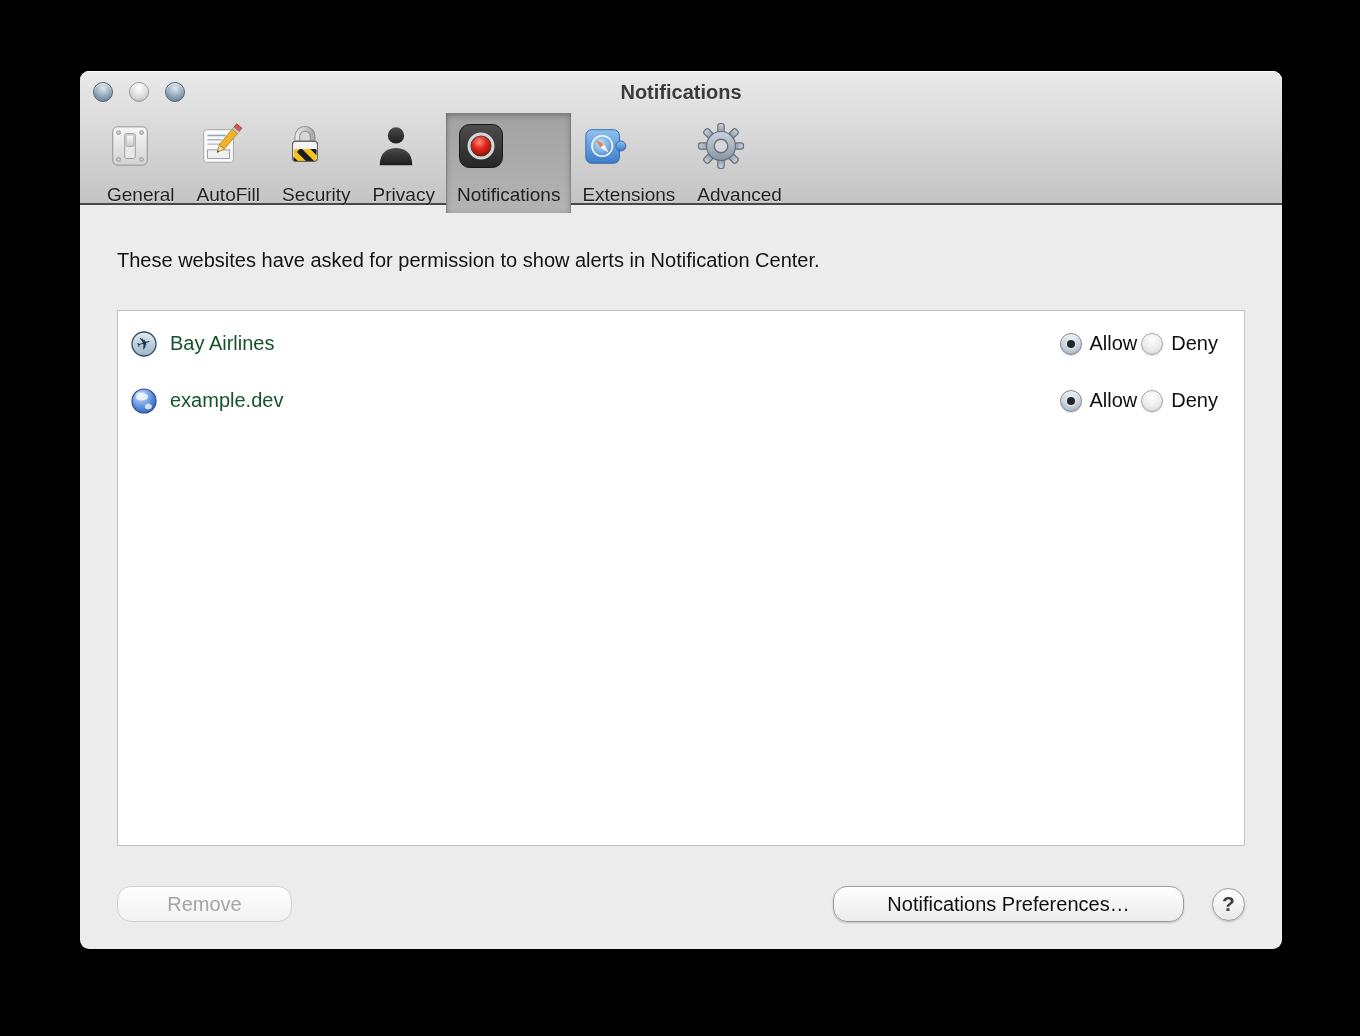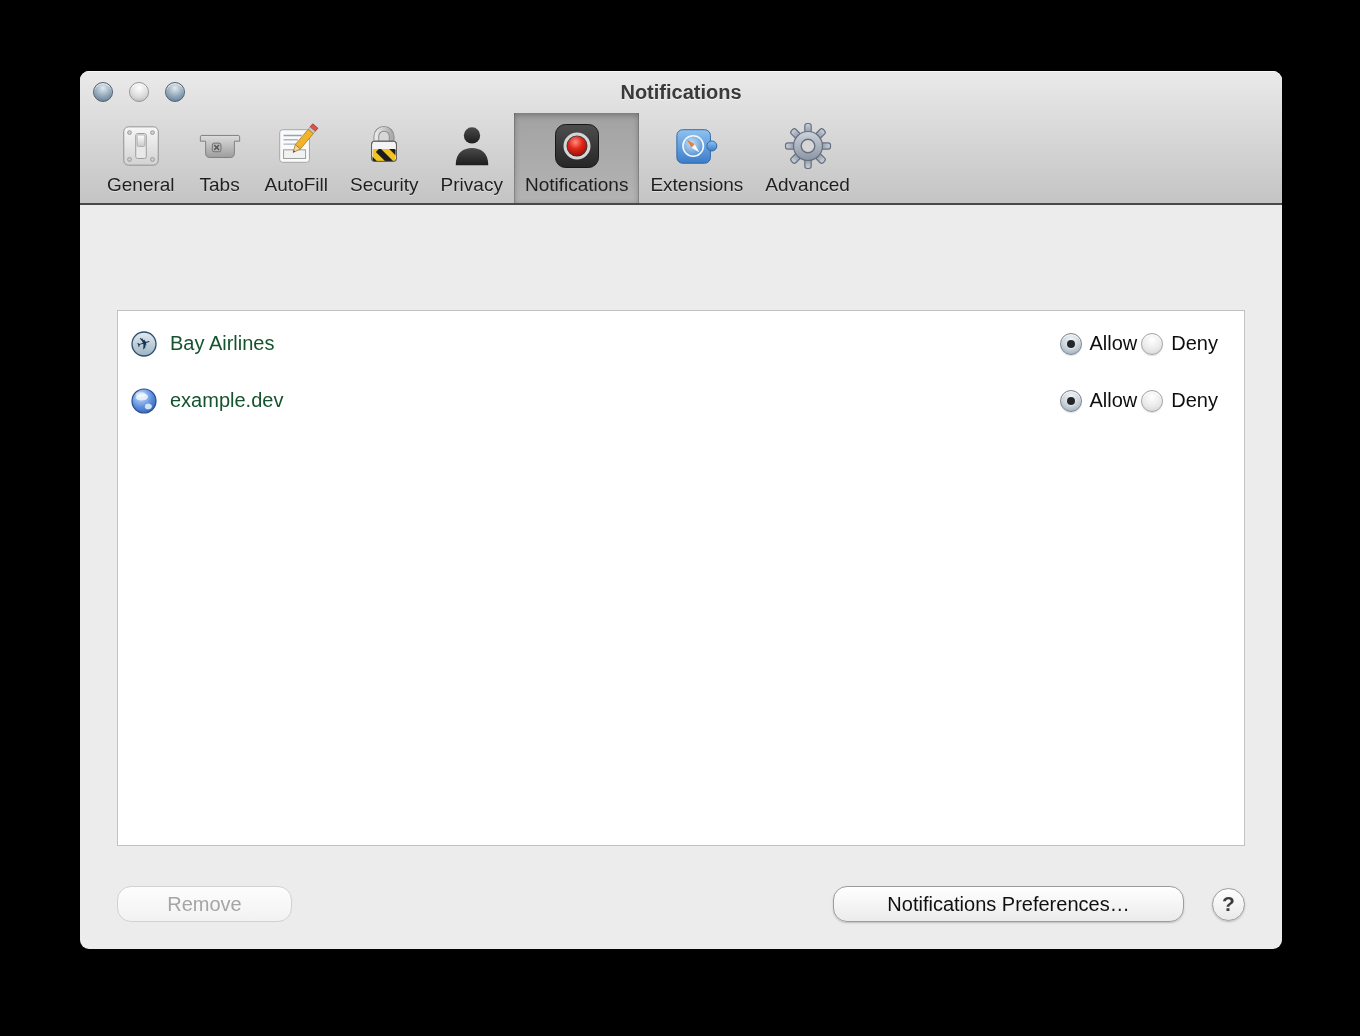--- a/index.html
+++ b/index.html
@@ -30,22 +30,22 @@
   }
   .light.silver {
     background:radial-gradient(circle at 50% 28%, #ffffff, #dadada 58%, #b6b6b6 92%);
     border:1px solid #979797;
     box-shadow:inset 0 1px 1px rgba(255,255,255,.9);
   }
   .window-title { font-size:20px; font-weight:bold; color:#3a3a3a; text-shadow:0 1px 0 rgba(255,255,255,.55); }
 
   .toolbar { flex:1; display:flex; align-items:stretch; padding-left:16px; }
   .tool-item {
-    display:flex; flex-direction:column; align-items:center; justify-content:flex-end;
-    padding:5px 11px 7px; gap:0; cursor:default;
+    display:flex; flex-direction:column; align-items:flex-start; justify-content:flex-end;
+    padding:5px 11px 7px; gap:10px; cursor:default;
   }
   .tool-item .icon-wrap { height:56px; display:flex; align-items:center; justify-content:center; }
   .tool-label { font-size:19px; color:#1f1f1f; text-shadow:0 1px 0 rgba(255,255,255,.45); white-space:nowrap; }
   .tool-item.selected {
     background:linear-gradient(#a2a2a2, #b4b4b4);
     box-shadow:inset 0 2px 6px rgba(0,0,0,.30), inset 1px 0 0 rgba(0,0,0,.14), inset -1px 0 0 rgba(0,0,0,.14);
   }
   .tool-item.selected .tool-label { text-shadow:none; }
 
   
@@ -139,36 +139,20 @@
             <circle cx="36" cy="10" r="2" fill="#cfcfcf" stroke="#8a8a8a" stroke-width=".8"></circle>
             <circle cx="12" cy="38" r="2" fill="#cfcfcf" stroke="#8a8a8a" stroke-width=".8"></circle>
             <circle cx="36" cy="38" r="2" fill="#cfcfcf" stroke="#8a8a8a" stroke-width=".8"></circle>
             <rect x="18.5" y="11" width="11" height="26" rx="2" fill="#e9e9e9" stroke="#9a9a9a"></rect>
             <rect x="20" y="12.5" width="8" height="12" rx="1.5" fill="url(#genS)" stroke="#a5a5a5" stroke-width=".8"></rect>
           </svg>
         </span>
         <span class="tool-label">General</span>
       </div>
 
-      <div class="tool-item">
-        <span class="icon-wrap">
-          <svg width="46" height="46" viewBox="0 0 48 48">
-            <defs>
-                <linearGradient id="tabG" x1="0" y1="0" x2="0" y2="1">
-              <stop offset="0" stop-color="#dcdcdc"></stop>
-                  <stop offset="1" stop-color="#9d9d9d"></stop>
-                </linearGradient>
-              </defs>
-            <path d="M5 13 h38 q1.5 0 1.5 1.5 V19 h-5.5 v12.5 q0 4.5 -4.5 4.5 H13.5 q-4.5 0 -4.5 -4.5 V19 H3.5 v-4.5 Q3.5 13 5 13 z" fill="url(#tabG)" stroke="#7e7e7e"></path>
-            <rect x="16" y="21" width="9" height="9" rx="2" fill="#b7b7b7" stroke="#6f6f6f"></rect>
-            <path d="M18 23 l5 5 M23 23 l-5 5" stroke="#5a5a5a" stroke-width="1.6"></path>
-          </svg>
-        </span>
-        <span class="tool-label">Tabs</span>
-      </div>
 
       <div class="tool-item">
         <span class="icon-wrap">
           <svg width="46" height="46" viewBox="0 0 48 48">
             <rect x="7" y="7" width="31" height="34" rx="3" fill="#fafafa" stroke="#a3a3a3"></rect>
             <line x1="11" y1="13" x2="30" y2="13" stroke="#8fa4c0" stroke-width="1.6"></line>
             <line x1="11" y1="17.5" x2="26" y2="17.5" stroke="#a9b6c6" stroke-width="1.4"></line>
             <line x1="11" y1="22" x2="28" y2="22" stroke="#a9b6c6" stroke-width="1.4"></line>
             <rect x="11" y="28" width="23" height="9" fill="#f1f1f1" stroke="#9a9a9a"></rect>
             <g transform="rotate(40 30 20)">
@@ -301,20 +285,21 @@
             </g>
             <circle cx="24" cy="24" r="6.8" fill="#d6d6d6" stroke="#67707e" stroke-width="1.4"></circle>
           </svg>
         </span>
         <span class="tool-label">Advanced</span>
       </div>
 
     </div>
   </div>
 
+  <div class="description">These websites have asked for permission to show alerts in Notification Center.</div>
 
   <div class="list-box">
 
     <div class="perm-row">
       <span class="favicon">
         <svg width="26" height="26" viewBox="0 0 26 26">
           <defs>
               <linearGradient id="favA" x1="0" y1="0" x2="0" y2="1">
             <stop offset="0" stop-color="#e3ebf1"></stop>
                 <stop offset="1" stop-color="#9cb4c5"></stop>

